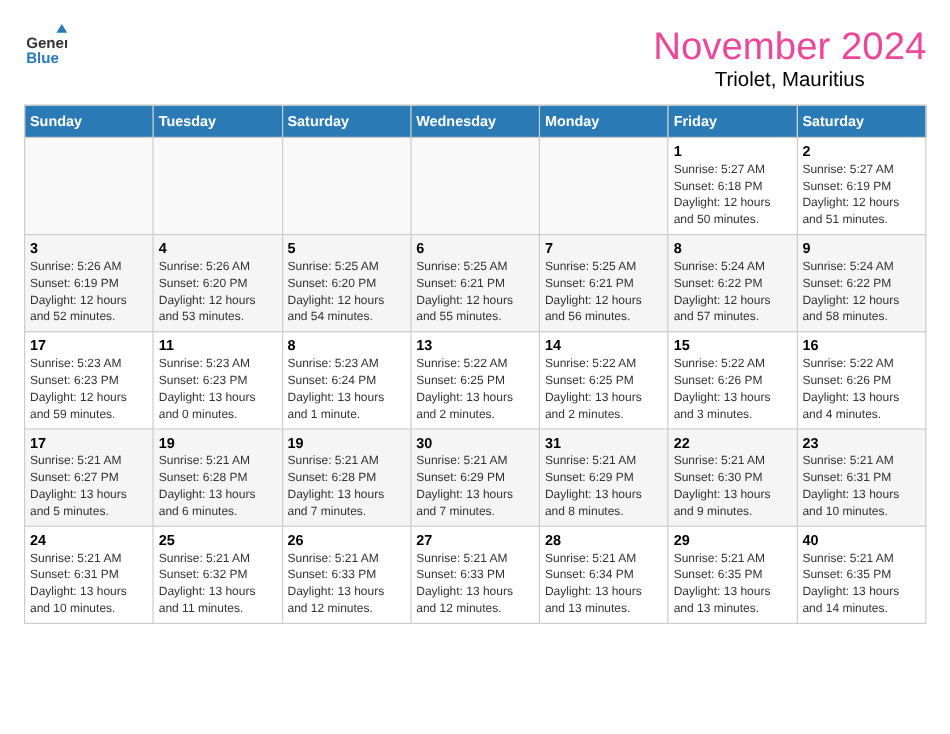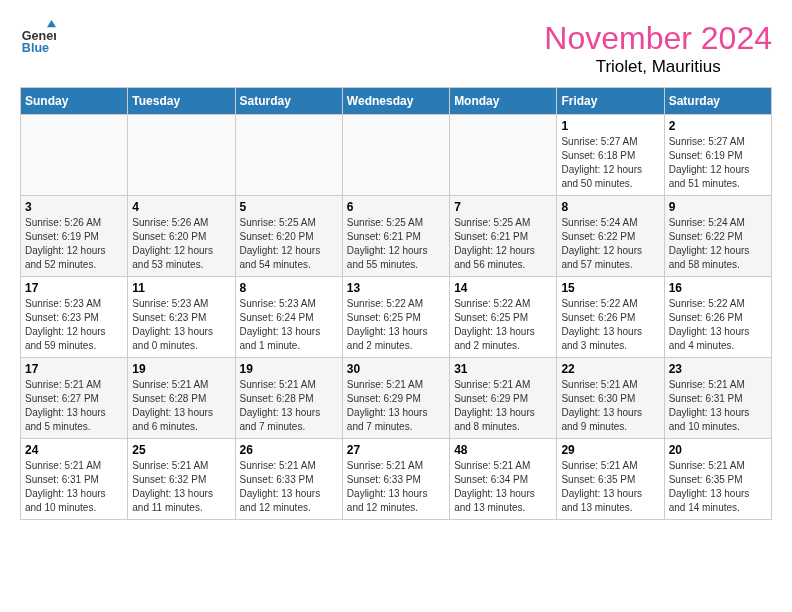--- a/index.html
+++ b/index.html
@@ -223,26 +223,26 @@
         </td>
         <td>
           <div class="day-number">26</div>
           <div class="day-info">Sunrise: 5:21 AM<br>Sunset: 6:33 PM<br>Daylight: 13 hours<br>and 12 minutes.</div>
         </td>
         <td>
           <div class="day-number">27</div>
           <div class="day-info">Sunrise: 5:21 AM<br>Sunset: 6:33 PM<br>Daylight: 13 hours<br>and 12 minutes.</div>
         </td>
         <td>
-          <div class="day-number">48</div>
+          <div class="day-number">28</div>
           <div class="day-info">Sunrise: 5:21 AM<br>Sunset: 6:34 PM<br>Daylight: 13 hours<br>and 13 minutes.</div>
         </td>
         <td>
           <div class="day-number">29</div>
           <div class="day-info">Sunrise: 5:21 AM<br>Sunset: 6:35 PM<br>Daylight: 13 hours<br>and 13 minutes.</div>
         </td>
         <td>
-          <div class="day-number">20</div>
+          <div class="day-number">40</div>
           <div class="day-info">Sunrise: 5:21 AM<br>Sunset: 6:35 PM<br>Daylight: 13 hours<br>and 14 minutes.</div>
         </td>
       </tr>
     </tbody>
 </table>
 
 </body></html>

